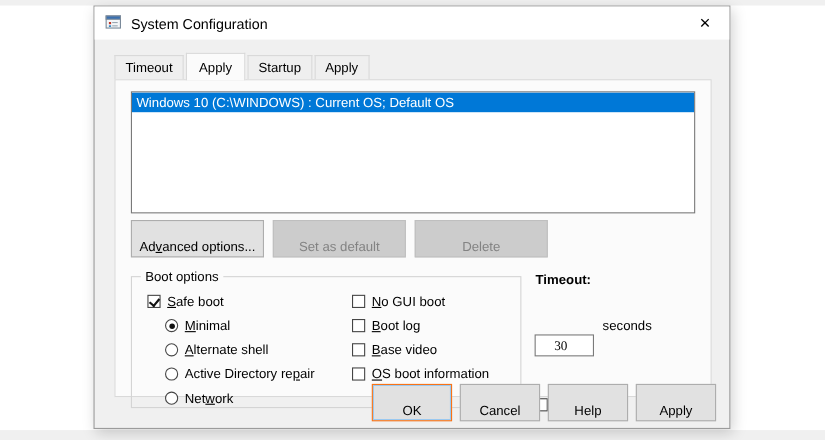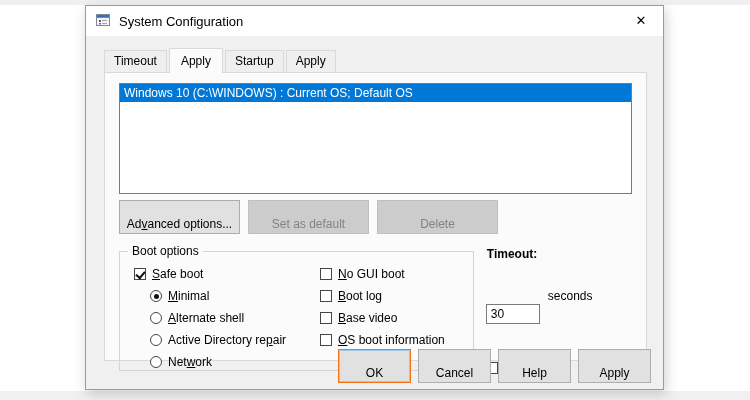--- a/index.html
+++ b/index.html
@@ -91,21 +91,21 @@
     border:1px solid #454545; border-radius:50%; background:#ffffff;
     display:flex; align-items:center; justify-content:center;
   }
   .radio.on::after { content:""; width:5px; height:5px; border-radius:50%; background:#111; }
 
   .side-col { margin-left:12px; width:152px; }
   .timeout-label { font-weight:bold; margin:-1px 0 7px 1px; }
   .timeout-row { display:flex; align-items:center; gap:8px; }
   .timeout-input {
     width:54px; height:20px; box-sizing:border-box; background:#fff;
-    border:1px solid #7a7a7a; font-family:Liberation Sans, sans-serif; font-size:12px; padding:1px 4px;margin-top:36px;
+    border:1px solid #7a7a7a; font-family:Liberation Serif, serif; font-size:12px; padding:1px 17px;margin-top:36px;
   }
   .permanent-row { margin-top:37px; display:flex; align-items:flex-start; gap:6px; }
   .permanent-row .cb { margin-top:1px; }
   .lbl.wrap { white-space:normal; width:118px; line-height:1.3; }
 
   .footer { position:absolute; right:12px; bottom:6px; display:flex; gap:7px; }
   .footer .btn { width:73px; }
 </style>
 </head>
 <body>

